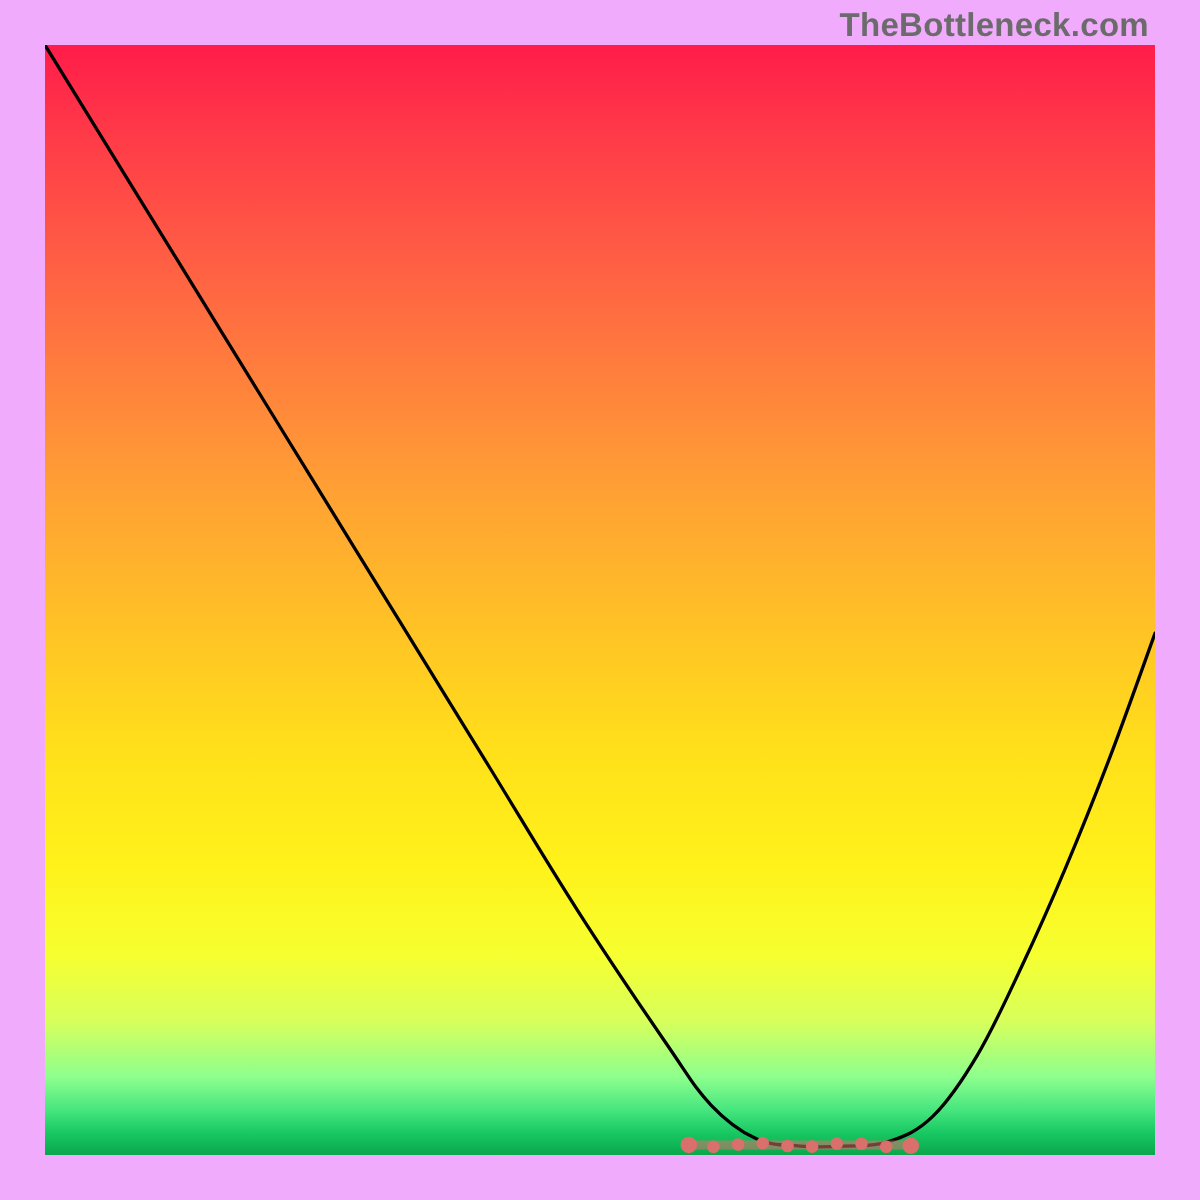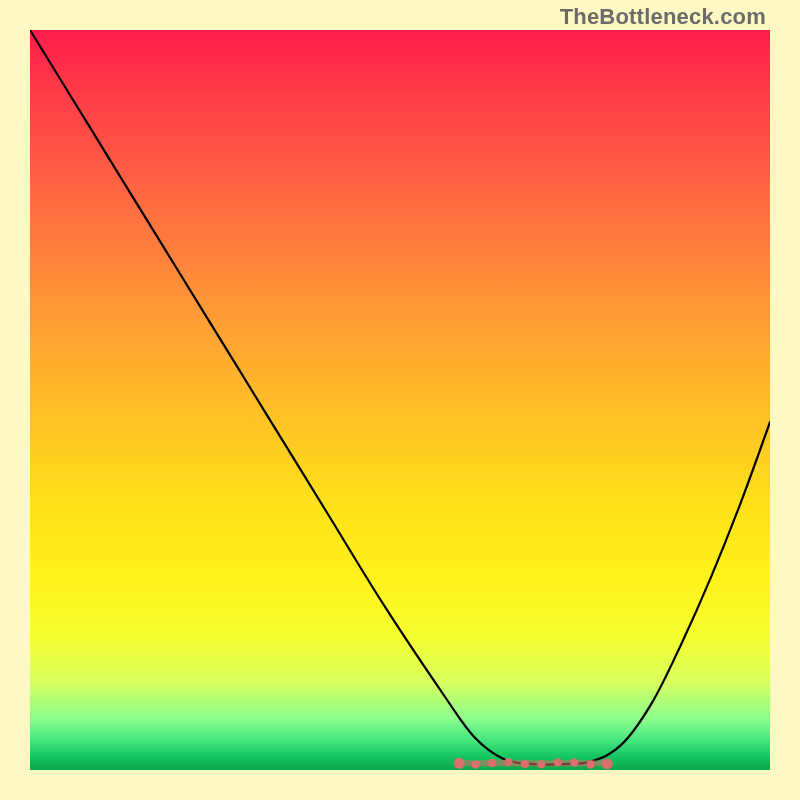--- a/index.html
+++ b/index.html
@@ -7,21 +7,21 @@
     padding: 0;
     width: 800px;
     height: 800px;
     background: #000;
     overflow: hidden;
   }
   .frame {
     position: relative;
     width: 800px;
     height: 800px;
-    background: #fef9c3;
+    background: #f0abfc;
   }
   .plot-area {
     position: absolute;
     left: 30px;
     top: 30px;
     width: 740px;
     height: 740px;
     
     background: linear-gradient(
       to bottom,

